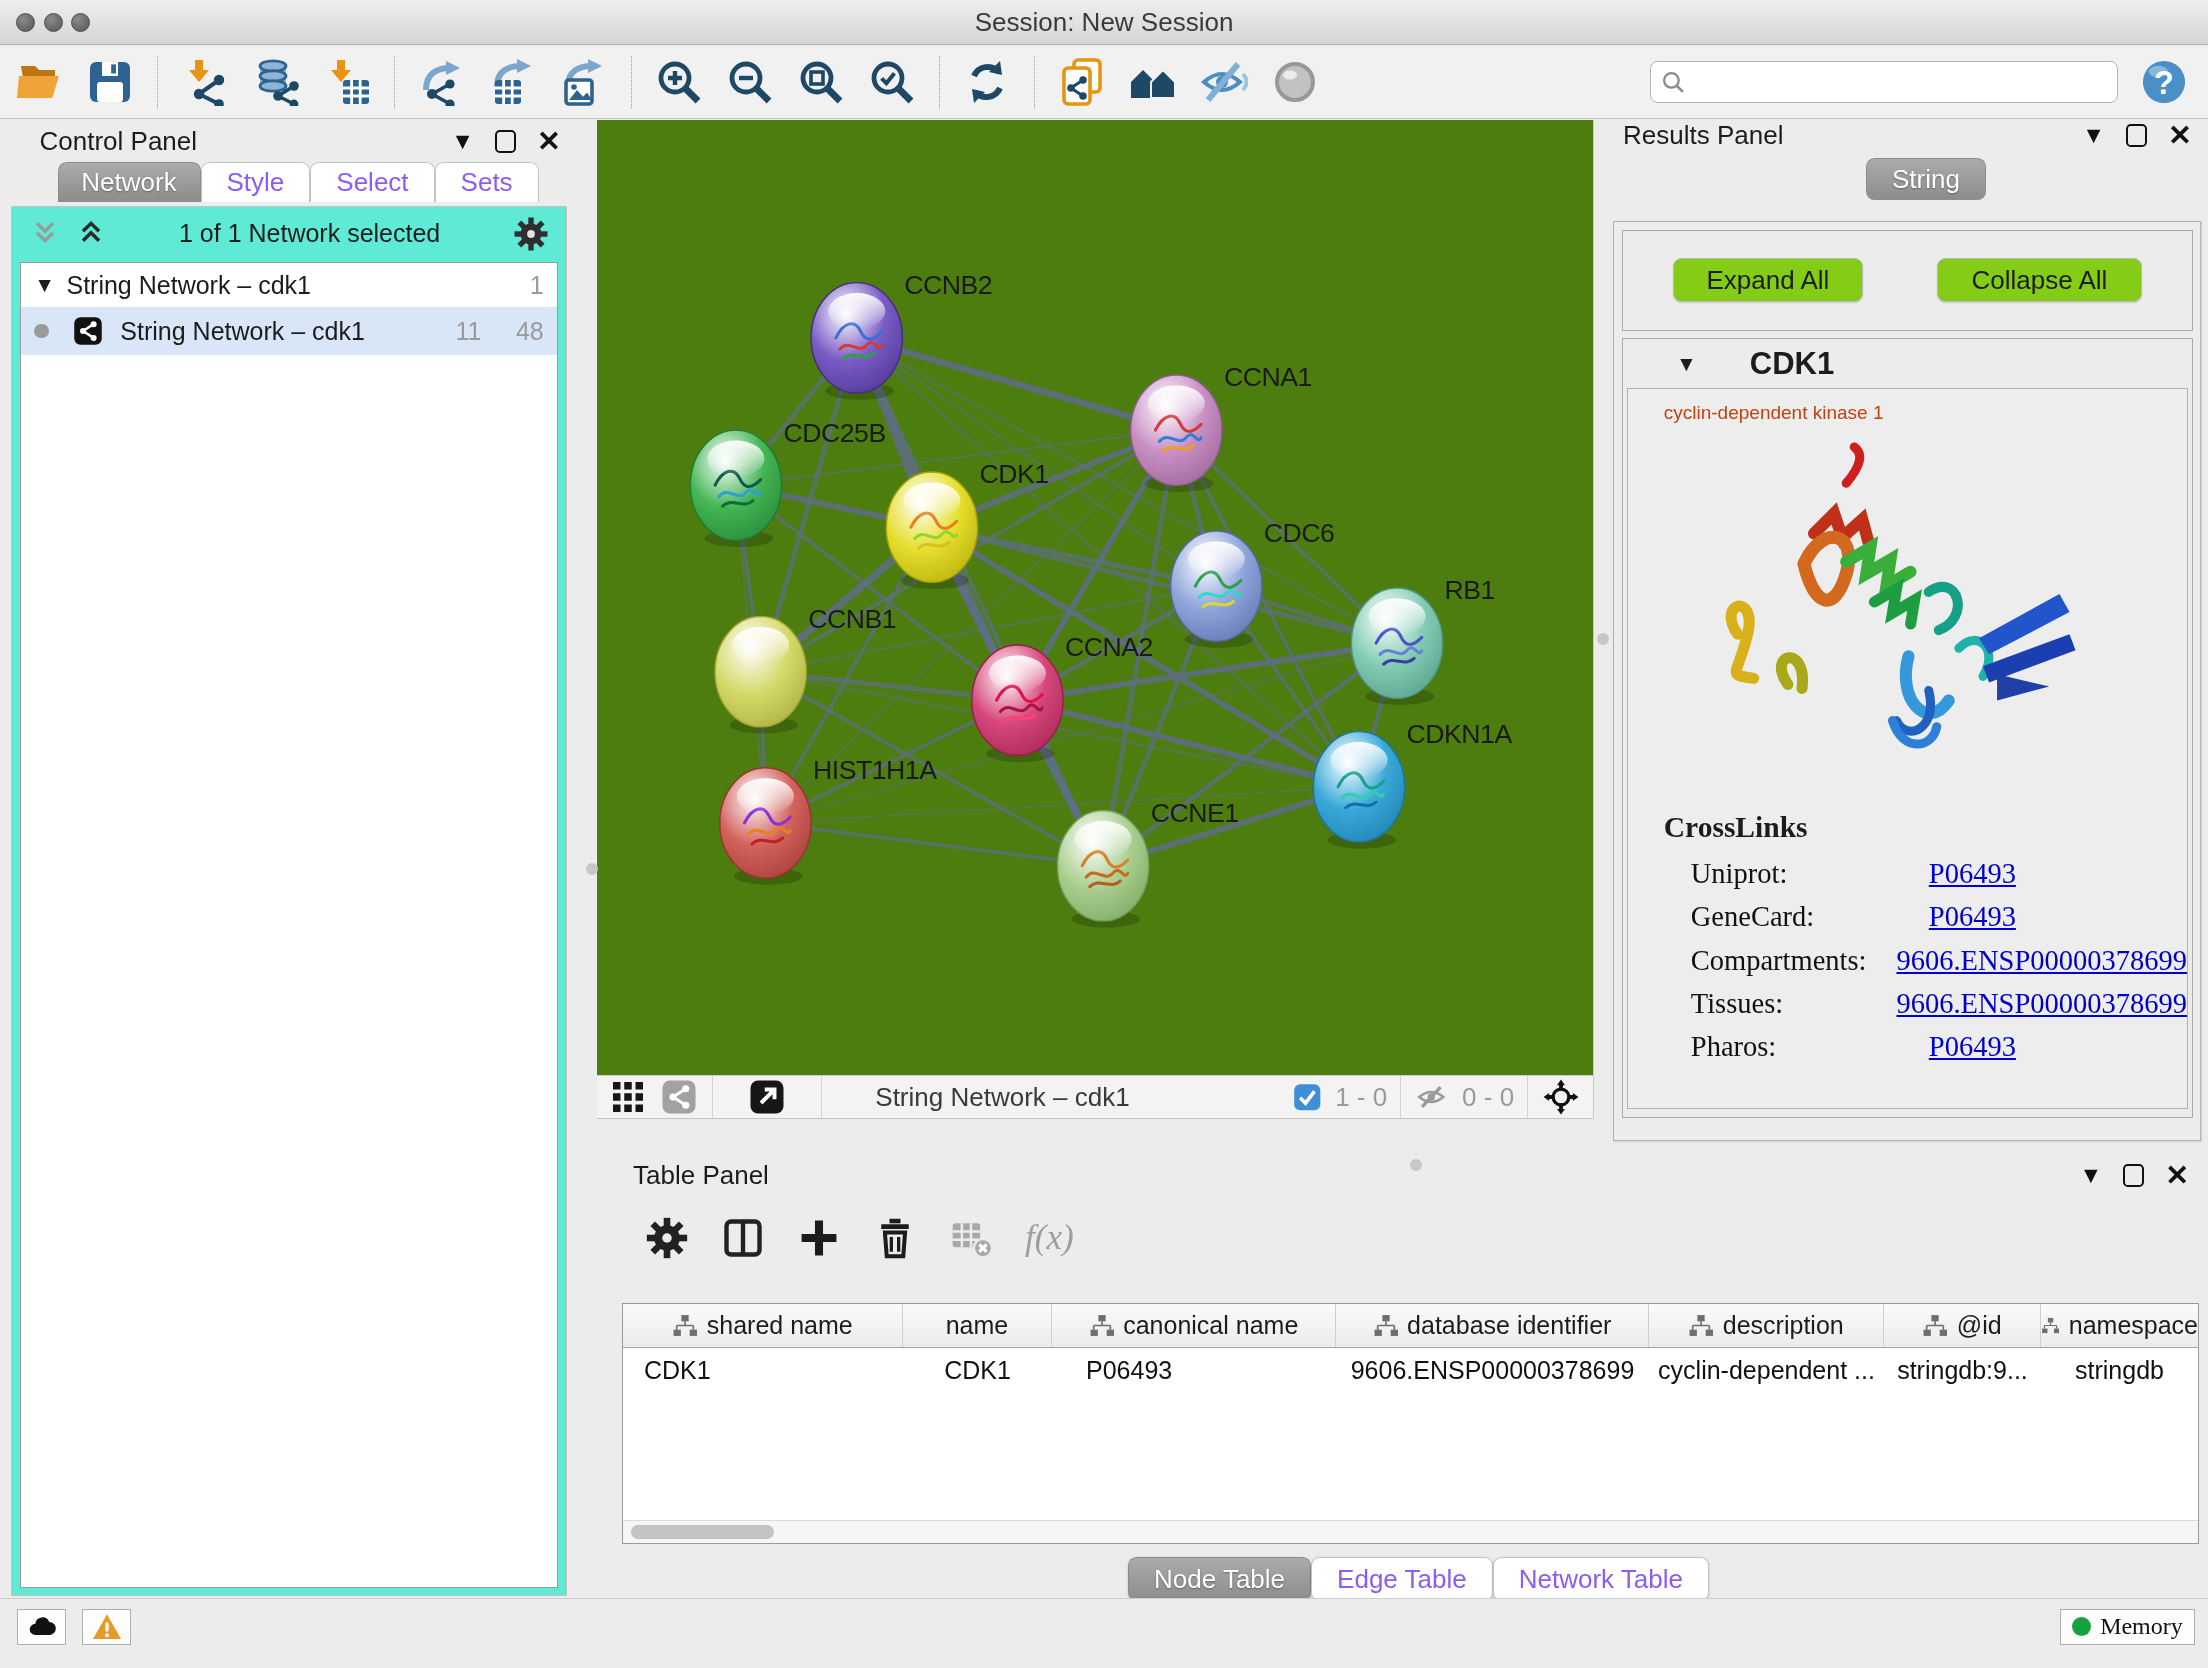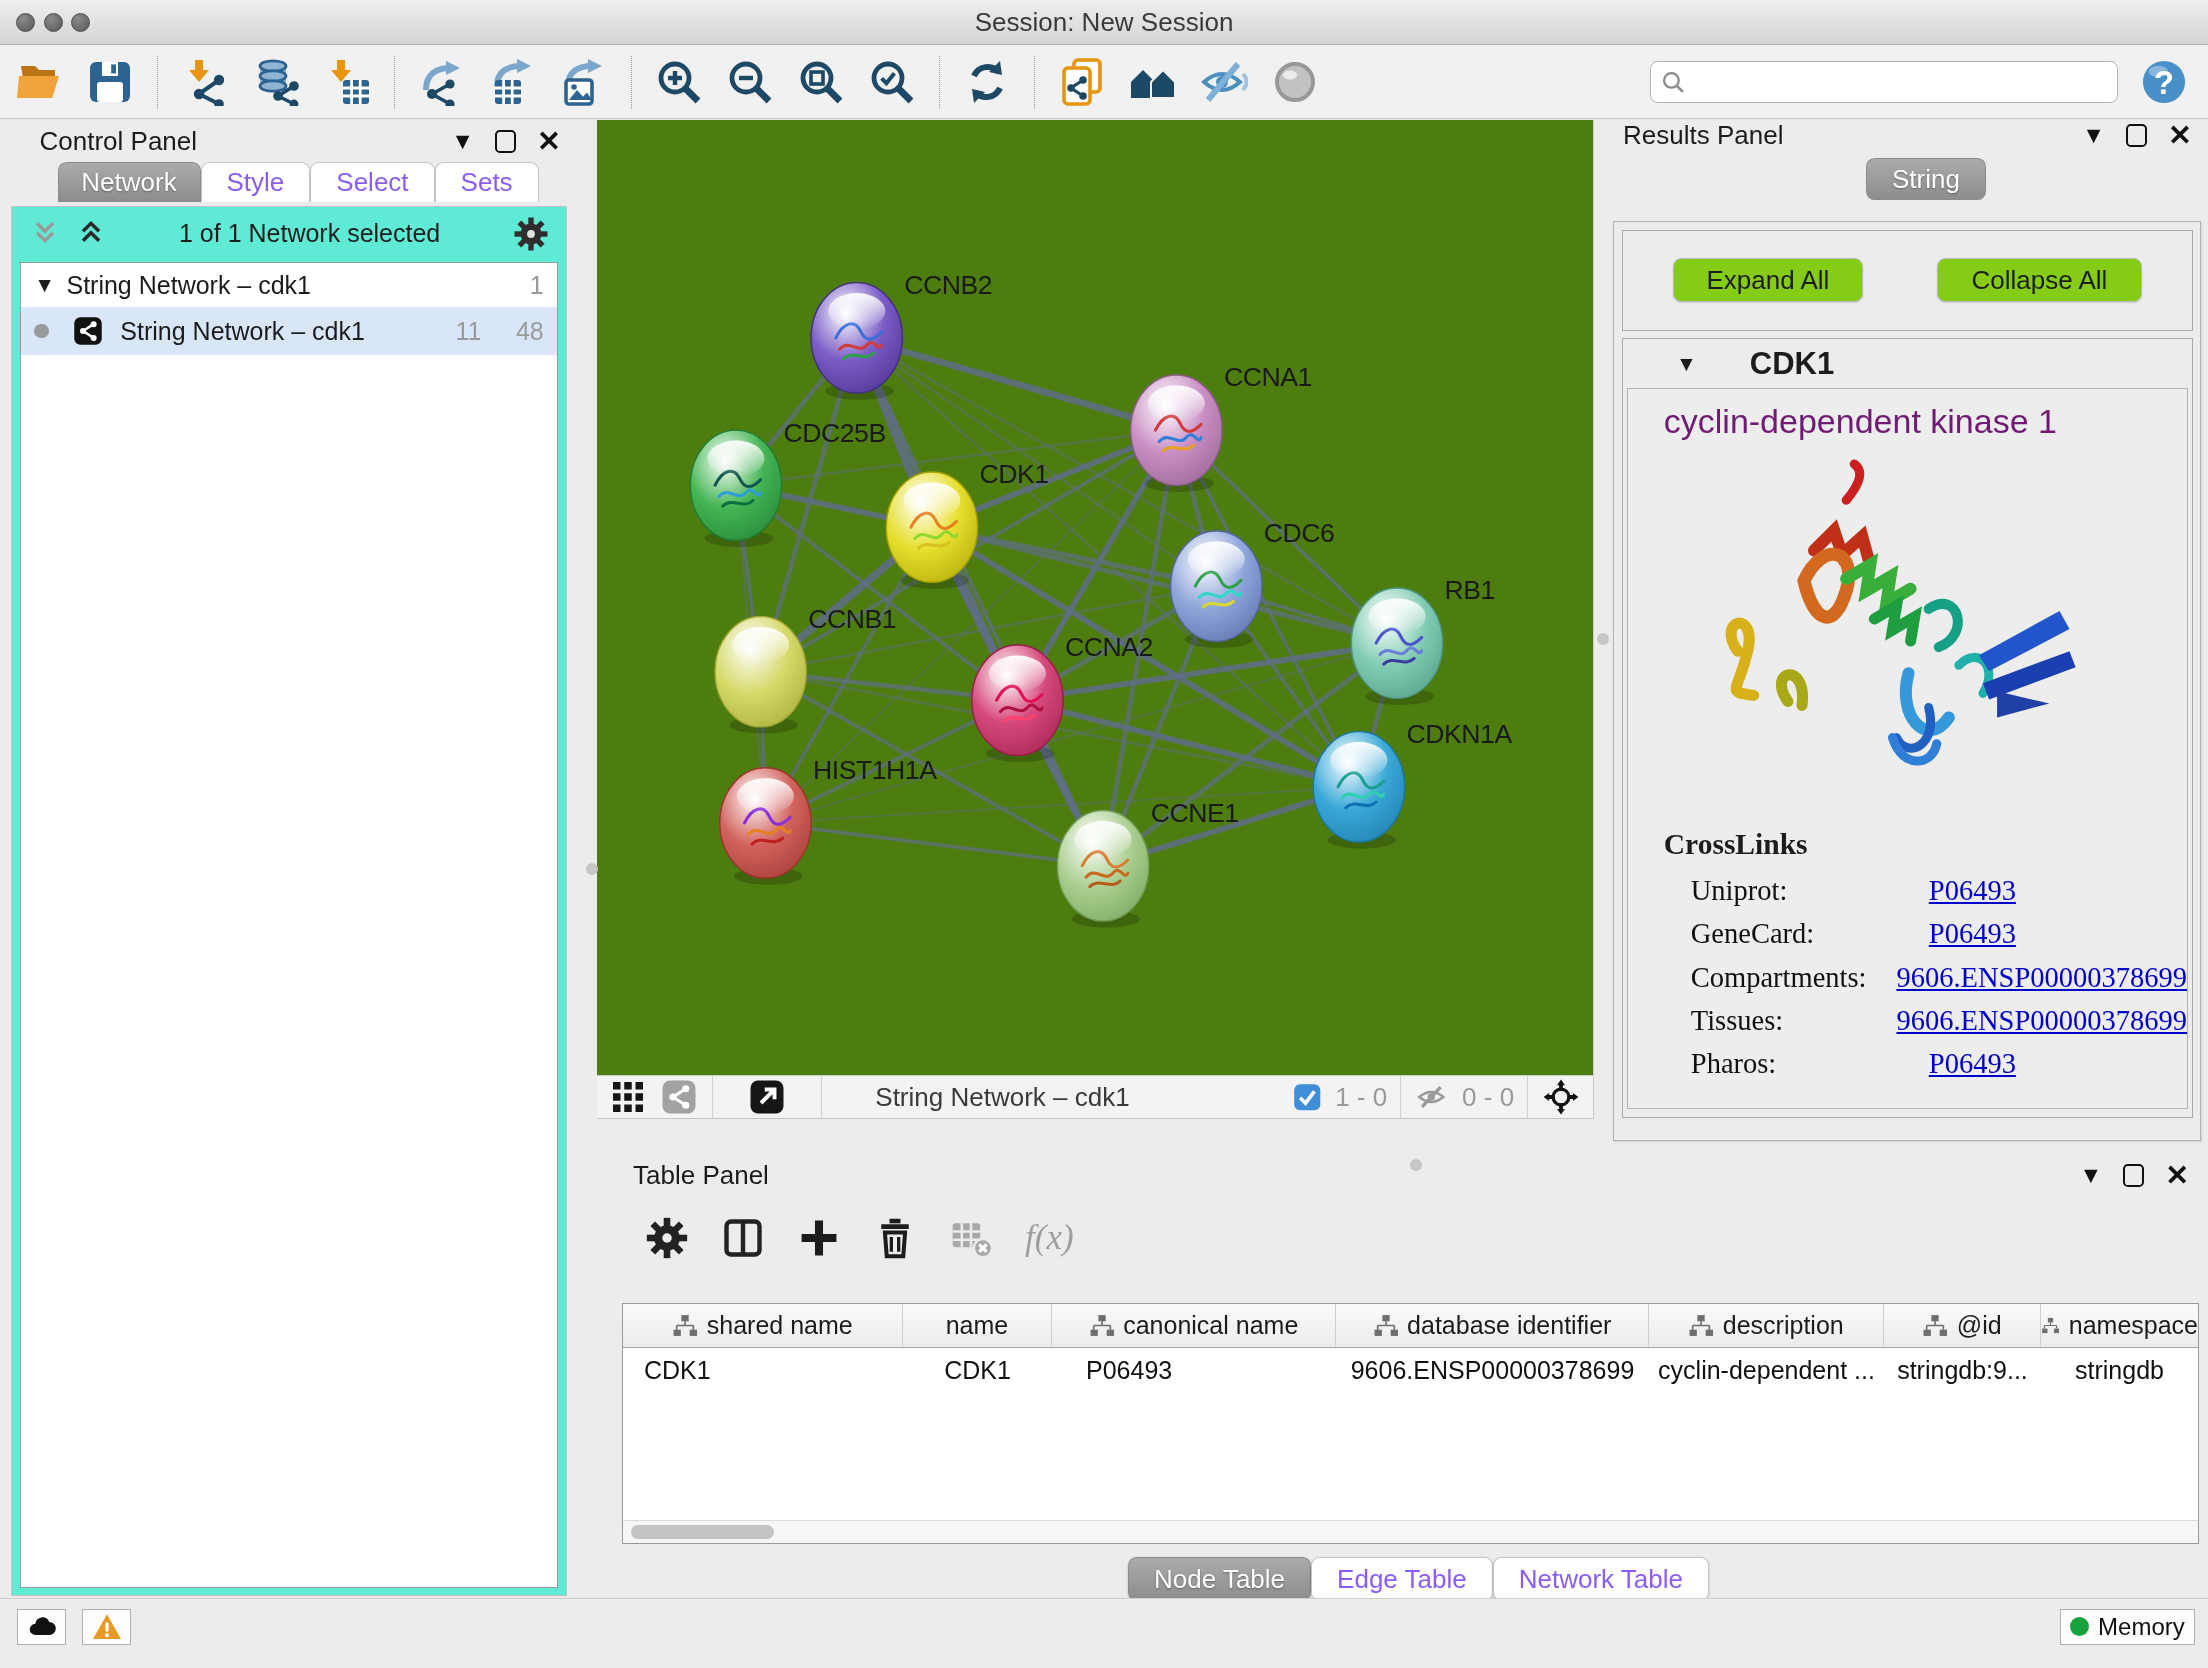--- a/index.html
+++ b/index.html
@@ -62,21 +62,21 @@
   .rp-tab { position:absolute; left:264px; top:38px; }
   .rp-outer { position:absolute; left:11.4px; right:7.6px; top:101px; bottom:0; border:1px solid #b2b2b2;
     background:#ececec; box-shadow:1px 1px 1.9px rgba(0,0,0,.12); padding:7.6px; }
   .rp-btnrow { border:1px solid #aaa; height:101px; display:flex; align-items:center; justify-content:center; gap:74px; }
   .rp-btn { width:190px; height:44px; background:#84cc16; border:1px solid #b9b9b9; border-radius:8.6px;
     font-size:26px; display:flex; align-items:center; justify-content:center; box-shadow:0 1px 1.9px rgba(0,0,0,.15); }
   .rp-card { border:1px solid #aaa; margin-top:7.6px; height:780px; }
   .rp-card-hdr { height:49px; display:flex; align-items:center; gap:53px; padding-left:53px; }
   .rp-card-hdr .g { font-size:31px; font-weight:bold; }
   .rp-card-body { border:1px solid #b2b2b2; margin:0 3.8px 3.8px 3.8px; height:721px; background:#ededed; padding:13.3px 0 0 36px; }
-  .rp-desc { font-size:34px; color:#701a75; }
+  .rp-desc { font-size:19px; color:#c2410c; }
   .crosslinks { font-family:"Liberation Serif",serif; margin-top:25px; }
   .crosslinks .clt { font-size:29.5px; font-weight:bold; margin-bottom:13.3px; }
   .clrow { display:flex; font-size:28.5px; margin:11.4px 0 0 27px; }
   .clrow .k { width:238px; color:#111; }
   .clrow a { color:#0000cc; text-decoration:underline; }
 
   
   .table-panel { position:absolute; left:597px; top:1139px; width:1611px; height:458px; }
   .tp-hdr { display:flex; align-items:center; padding:21px 15px 0 36px; }
   .tp-tools { display:flex; align-items:center; gap:32px; padding:25px 0 0 48px; }
@@ -93,21 +93,21 @@
   .td.first { justify-content:flex-start; padding-left:21px; }
   .hscroll { position:absolute; left:0; right:0; bottom:0; height:23px; background:#f6f6f6; border-top:1px solid #dcdcdc; }
   .hthumb { position:absolute; left:7.6px; top:3.8px; width:143px; height:14.3px; border-radius:7.6px; background:#c3c3c3; }
   .tp-tabs { position:absolute; left:531px; top:418px; display:flex; }
   .tp-tabs .tab { border-radius:8.6px; border-bottom:1px solid #c3c3c3; height:44px; box-shadow:0 1px 2.9px rgba(0,0,0,.2); }
 
   
   .statusbar { position:absolute; left:0; right:0; top:1598px; height:70px; background:#ececec; border-top:1px solid #cfcfcf; }
   .sb-btn { position:absolute; top:9.5px; height:36px; background:#fdfdfd; border:1.9px solid #b0b0b0;
     display:flex; align-items:center; justify-content:center; }
-  .mem { right:13.3px; width:135px; gap:9.5px; font-size:24px; color:#111; }
+  .mem { right:13.3px; width:135px; gap:9.5px; font-size:24px; color:#111;font-family:Liberation Serif, serif; }
   .memdot { width:19px; height:19px; border-radius:50%; background:#17a33c; }
 
   .splitdot { position:absolute; width:12.4px; height:12.4px; border-radius:50%; background:#c7c7c7; }
 </style>
 </head>
 <body>
 
 <div class="titlebar">
   <span class="tl" style="left:16px"></span>
   <span class="tl" style="left:44px"></span>

